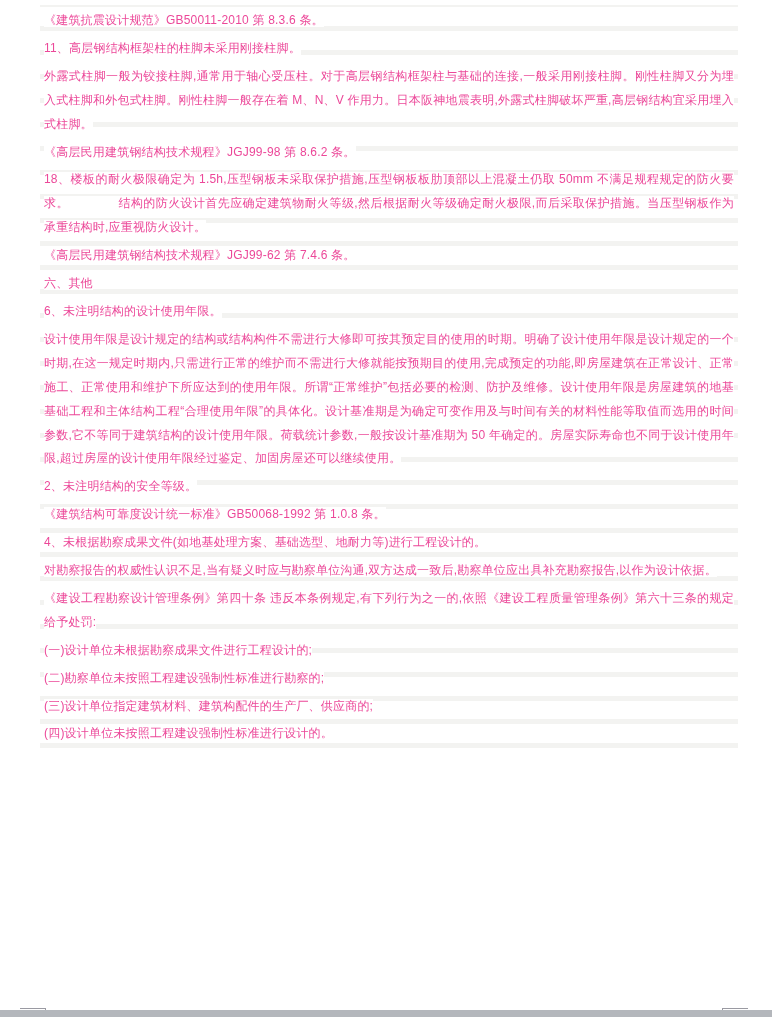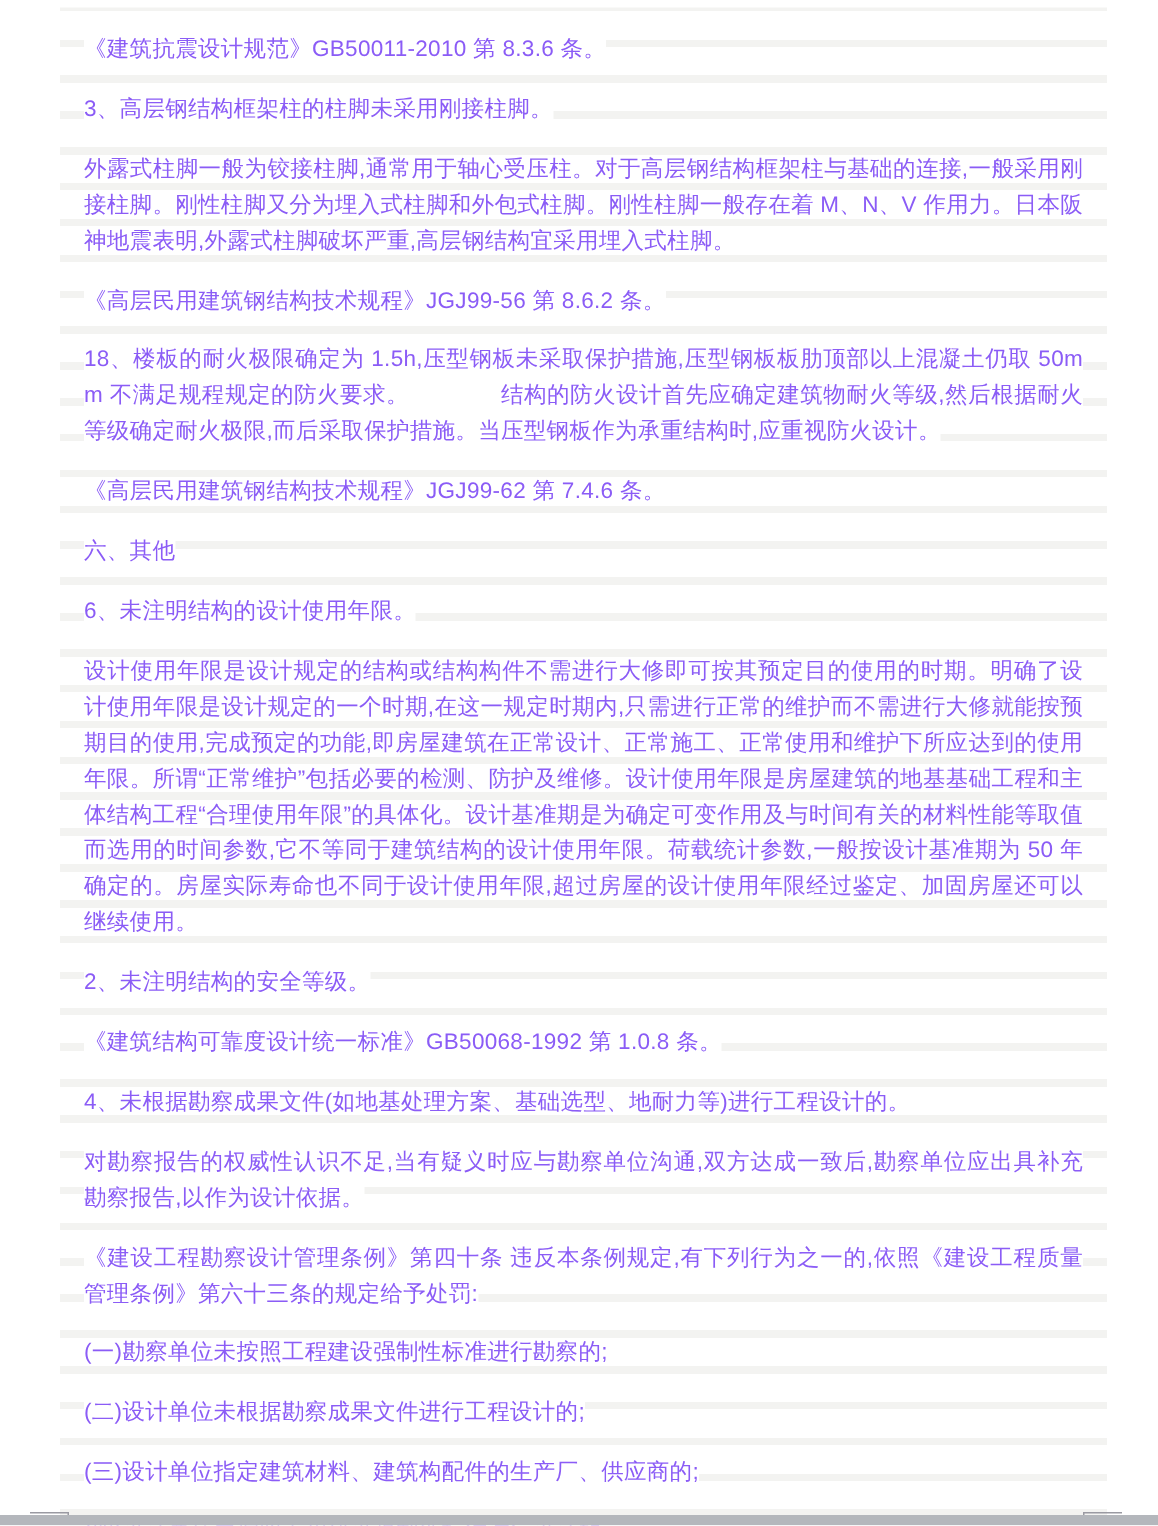--- a/index.html
+++ b/index.html
@@ -22,25 +22,25 @@
     width: 698px;
     
     background: repeating-linear-gradient(
       to bottom,
       #f3f3f1 0px, #f3f3f1 2.5px,
       #ffffff 2.5px, #ffffff 21.4px,
       #f3f3f1 21.4px, #f3f3f1 23.9px
     );
   }
   .para {
-    margin: 16px;
+    margin: 4px;
     padding: 0;
-    font-size: 15px;
+    font-size: 12px;
     line-height: 23.9px;
-    color: #8b5cf6;
+    color: #ec4899;
     text-align: justify;
     text-justify: inter-ideograph;
     letter-spacing: 0.2px;
     word-break: break-all;
   }
   .para .hl {
     background: #ffffff;
     -webkit-box-decoration-break: clone;
     box-decoration-break: clone;
   }
@@ -71,35 +71,35 @@
     background: #b4b7bc;
   }
 </style>
 </head>
 <body>
 
 <div class="page">
 
   <div class="text-block">
       <p class="para"><span class="hl">《建筑抗震设计规范》GB50011-2010 第 8.3.6 条。</span></p>
-      <p class="para"><span class="hl">3、高层钢结构框架柱的柱脚未采用刚接柱脚。</span></p>
+      <p class="para"><span class="hl">11、高层钢结构框架柱的柱脚未采用刚接柱脚。</span></p>
       <p class="para"><span class="hl">外露式柱脚一般为铰接柱脚,通常用于轴心受压柱。对于高层钢结构框架柱与基础的连接,一般采用刚接柱脚。刚性柱脚又分为埋入式柱脚和外包式柱脚。刚性柱脚一般存在着 M、N、V 作用力。日本阪神地震表明,外露式柱脚破坏严重,高层钢结构宜采用埋入式柱脚。</span></p>
-      <p class="para"><span class="hl">《高层民用建筑钢结构技术规程》JGJ99-56 第 8.6.2 条。</span></p>
+      <p class="para"><span class="hl">《高层民用建筑钢结构技术规程》JGJ99-98 第 8.6.2 条。</span></p>
       <p class="para"><span class="hl">18、楼板的耐火极限确定为 1.5h,压型钢板未采取保护措施,压型钢板板肋顶部以上混凝土仍取 50mm 不满足规程规定的防火要求。　　　　结构的防火设计首先应确定建筑物耐火等级,然后根据耐火等级确定耐火极限,而后采取保护措施。当压型钢板作为承重结构时,应重视防火设计。</span></p>
       <p class="para"><span class="hl">《高层民用建筑钢结构技术规程》JGJ99-62 第 7.4.6 条。</span></p>
       <p class="para"><span class="hl">六、其他</span></p>
       <p class="para"><span class="hl">6、未注明结构的设计使用年限。</span></p>
       <p class="para"><span class="hl">设计使用年限是设计规定的结构或结构构件不需进行大修即可按其预定目的使用的时期。明确了设计使用年限是设计规定的一个时期,在这一规定时期内,只需进行正常的维护而不需进行大修就能按预期目的使用,完成预定的功能,即房屋建筑在正常设计、正常施工、正常使用和维护下所应达到的使用年限。所谓“正常维护”包括必要的检测、防护及维修。设计使用年限是房屋建筑的地基基础工程和主体结构工程“合理使用年限”的具体化。设计基准期是为确定可变作用及与时间有关的材料性能等取值而选用的时间参数,它不等同于建筑结构的设计使用年限。荷载统计参数,一般按设计基准期为 50 年确定的。房屋实际寿命也不同于设计使用年限,超过房屋的设计使用年限经过鉴定、加固房屋还可以继续使用。</span></p>
       <p class="para"><span class="hl">2、未注明结构的安全等级。</span></p>
       <p class="para"><span class="hl">《建筑结构可靠度设计统一标准》GB50068-1992 第 1.0.8 条。</span></p>
       <p class="para"><span class="hl">4、未根据勘察成果文件(如地基处理方案、基础选型、地耐力等)进行工程设计的。</span></p>
       <p class="para"><span class="hl">对勘察报告的权威性认识不足,当有疑义时应与勘察单位沟通,双方达成一致后,勘察单位应出具补充勘察报告,以作为设计依据。</span></p>
       <p class="para"><span class="hl">《建设工程勘察设计管理条例》第四十条 违反本条例规定,有下列行为之一的,依照《建设工程质量管理条例》第六十三条的规定给予处罚:</span></p>
-      <p class="para"><span class="hl">(一)勘察单位未按照工程建设强制性标准进行勘察的;</span></p>
-      <p class="para"><span class="hl">(二)设计单位未根据勘察成果文件进行工程设计的;</span></p>
+      <p class="para"><span class="hl">(一)设计单位未根据勘察成果文件进行工程设计的;</span></p>
+      <p class="para"><span class="hl">(二)勘察单位未按照工程建设强制性标准进行勘察的;</span></p>
       <p class="para"><span class="hl">(三)设计单位指定建筑材料、建筑构配件的生产厂、供应商的;</span></p>
       <p class="para"><span class="hl">(四)设计单位未按照工程建设强制性标准进行设计的。</span></p>
     </div>
 
   <div class="mark-h left"></div>
   <div class="mark-v left"></div>
   <div class="mark-h right"></div>
   <div class="mark-v right"></div>
 
   <div class="gap-bar"></div>

